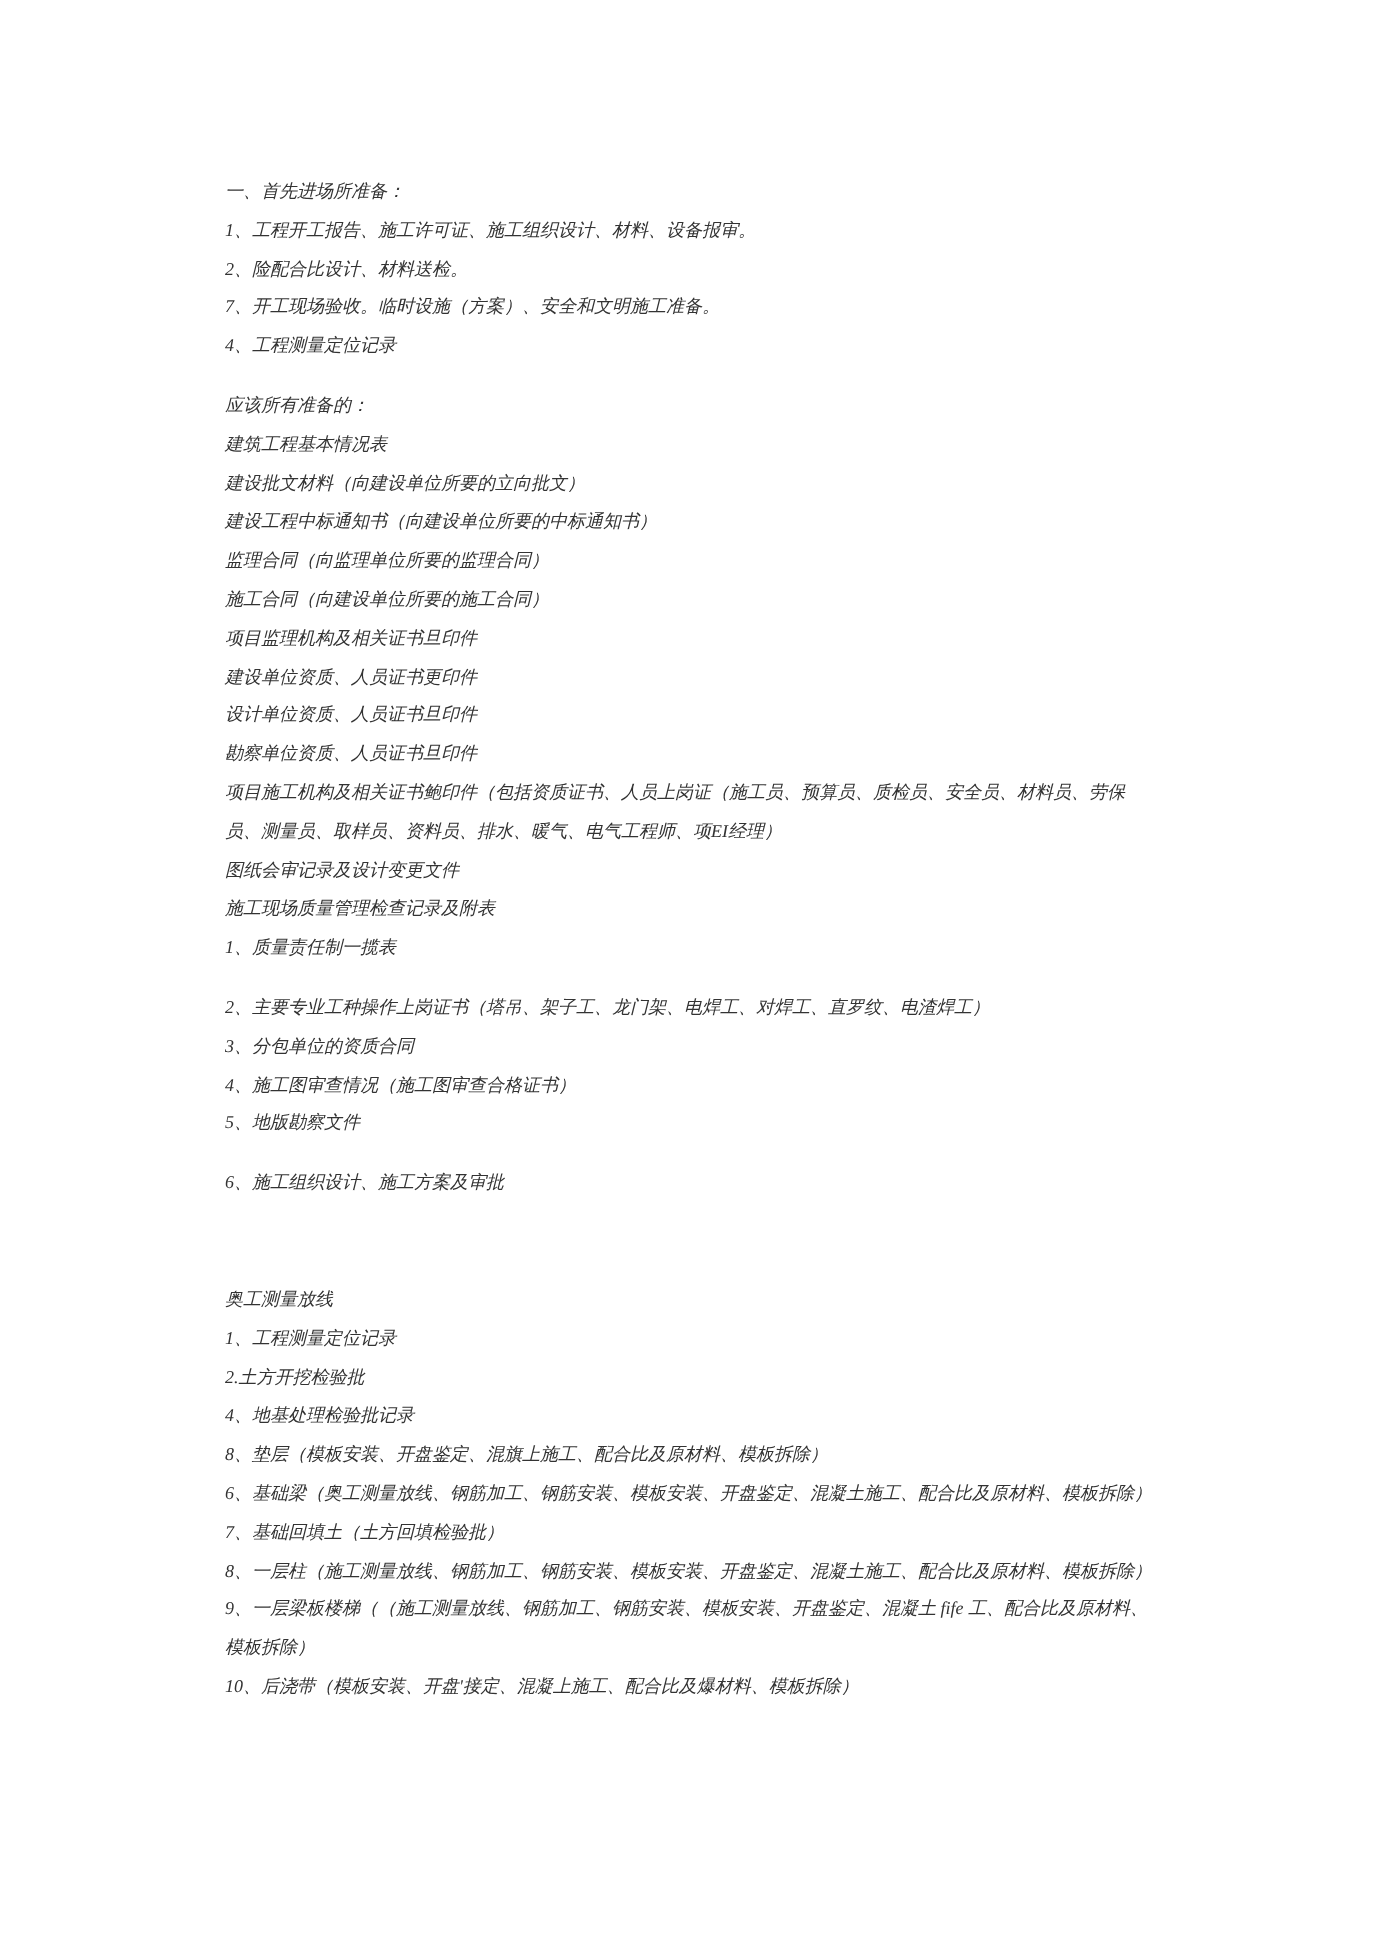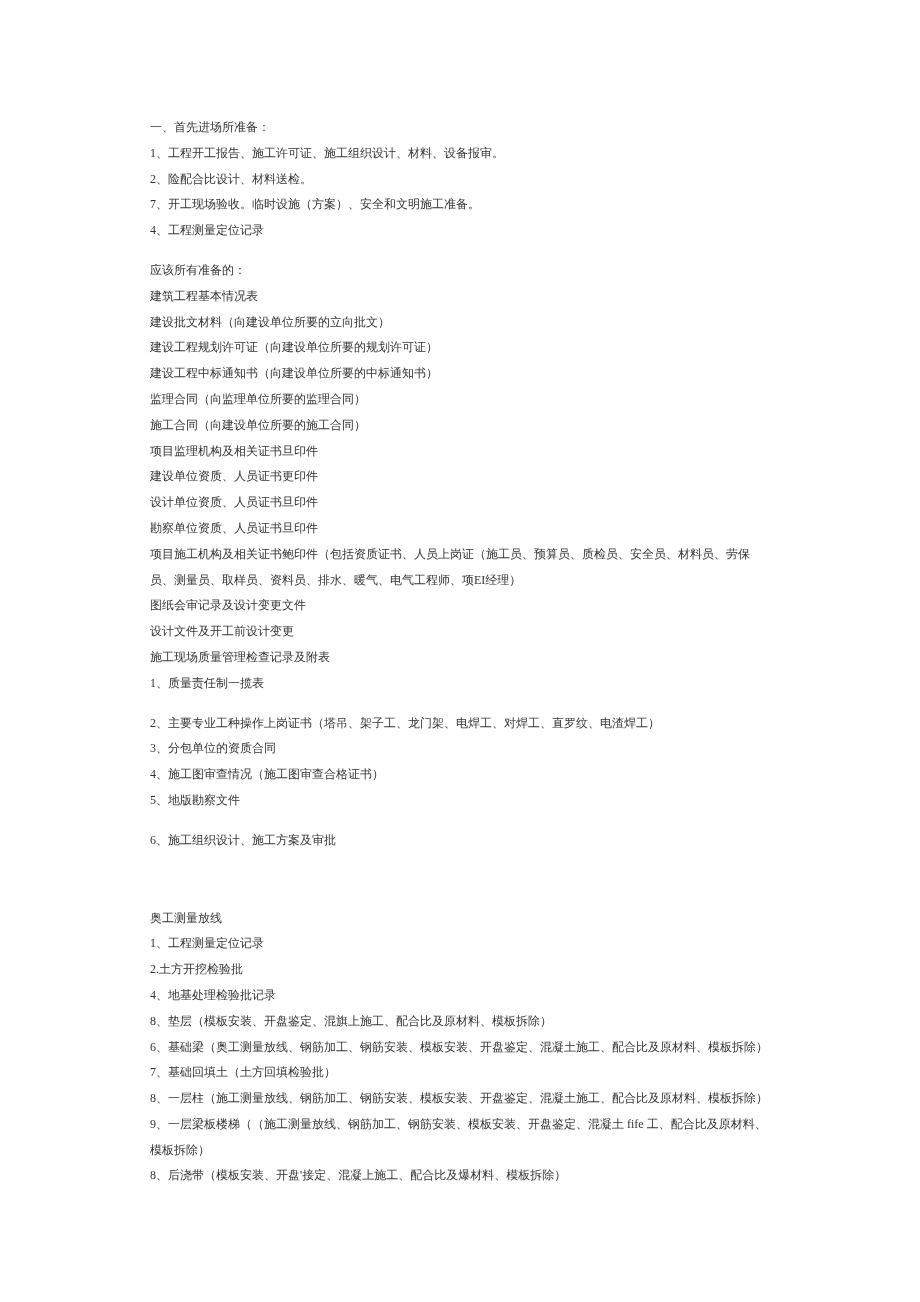--- a/index.html
+++ b/index.html
@@ -7,20 +7,21 @@
     padding: 0;
     background: #ffffff;
     font-family: "SimSun", "宋体", serif;
     font-size: 12px;
     color: #333333;
     width: 920px;
   }
   .page {
     padding: 115px 150px 60px 150px;
     box-sizing: border-box;
+    font-style: italic;
   }
   .line {
     line-height: 2.15;
     white-space: normal;
   }
   .gap {
     height: 14px;
   }
   .gap-large {
     height: 38px;
@@ -35,31 +36,29 @@
   <div class="line">1、工程开工报告、施工许可证、施工组织设计、材料、设备报审。</div>
   <div class="line">2、险配合比设计、材料送检。</div>
   <div class="line">7、开工现场验收。临时设施（方案）、安全和文明施工准备。</div>
   <div class="line">4、工程测量定位记录</div>
 
   <div class="gap"></div>
 
   <div class="line">应该所有准备的：</div>
   <div class="line">建筑工程基本情况表</div>
   <div class="line">建设批文材料（向建设单位所要的立向批文）</div>
-  <div class="line">建设工程规划许可证（向建设单位所要的规划许可证）</div>
   <div class="line">建设工程中标通知书（向建设单位所要的中标通知书）</div>
   <div class="line">监理合同（向监理单位所要的监理合同）</div>
   <div class="line">施工合同（向建设单位所要的施工合同）</div>
   <div class="line">项目监理机构及相关证书旦印件</div>
   <div class="line">建设单位资质、人员证书更印件</div>
   <div class="line">设计单位资质、人员证书旦印件</div>
   <div class="line">勘察单位资质、人员证书旦印件</div>
   <div class="line">项目施工机构及相关证书鲍印件（包括资质证书、人员上岗证（施工员、预算员、质检员、安全员、材料员、劳保员、测量员、取样员、资料员、排水、暖气、电气工程师、项EI经理）</div>
   <div class="line">图纸会审记录及设计变更文件</div>
-  <div class="line">设计文件及开工前设计变更</div>
   <div class="line">施工现场质量管理检查记录及附表</div>
   <div class="line">1、质量责任制一揽表</div>
 
   <div class="gap"></div>
 
   <div class="line">2、主要专业工种操作上岗证书（塔吊、架子工、龙门架、电焊工、对焊工、直罗纹、电渣焊工）</div>
   <div class="line">3、分包单位的资质合同</div>
   <div class="line">4、施工图审查情况（施工图审查合格证书）</div>
   <div class="line">5、地版勘察文件</div>
 
@@ -72,15 +71,15 @@
 
   <div class="line">奥工测量放线</div>
   <div class="line">1、工程测量定位记录</div>
   <div class="line">2.土方开挖检验批</div>
   <div class="line">4、地基处理检验批记录</div>
   <div class="line">8、垫层（模板安装、开盘鉴定、混旗上施工、配合比及原材料、模板拆除）</div>
   <div class="line">6、基础梁（奥工测量放线、钢筋加工、钢筋安装、模板安装、开盘鉴定、混凝土施工、配合比及原材料、模板拆除）</div>
   <div class="line">7、基础回填土（土方回填检验批）</div>
   <div class="line">8、一层柱（施工测量放线、钢筋加工、钢筋安装、模板安装、开盘鉴定、混凝土施工、配合比及原材料、模板拆除）</div>
   <div class="line">9、一层梁板楼梯（（施工测量放线、钢筋加工、钢筋安装、模板安装、开盘鉴定、混凝土 fife 工、配合比及原材料、模板拆除）</div>
-  <div class="line">8、后浇带（模板安装、开盘'接定、混凝上施工、配合比及爆材料、模板拆除）</div>
+  <div class="line">10、后浇带（模板安装、开盘'接定、混凝上施工、配合比及爆材料、模板拆除）</div>
 
 </div>
 
 </body></html>

